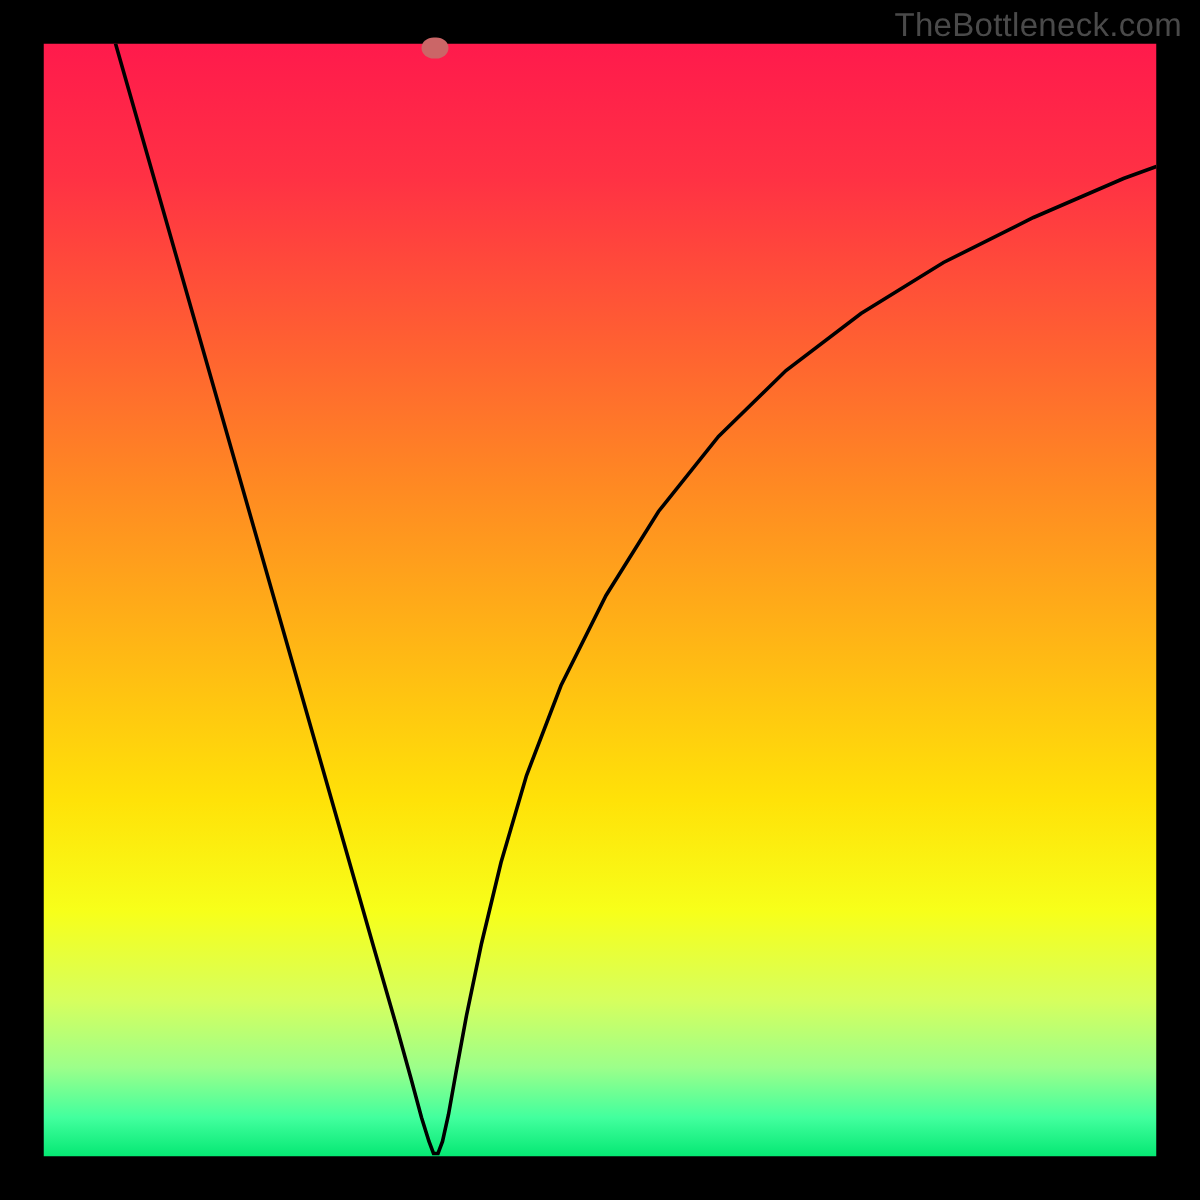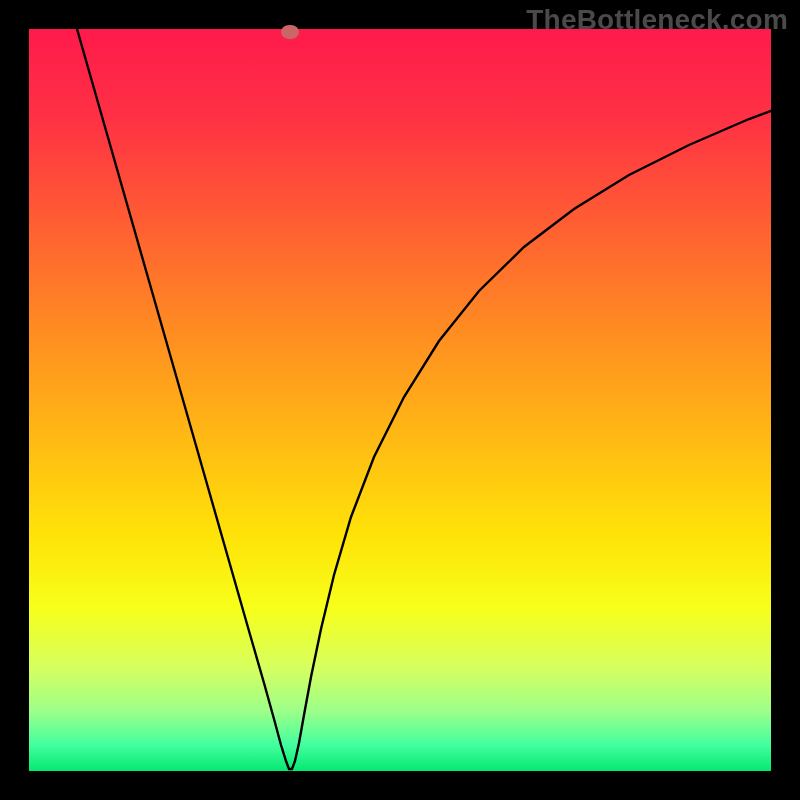--- a/index.html
+++ b/index.html
@@ -22,22 +22,22 @@
     left: 29px;
     top: 29px;
     width: 742px;
     height: 742px;
   }
   .watermark {
     position: absolute;
     top: 4px;
     right: 12px;
     color: #4a4a4a;
-    font-size: 28px;
-    font-weight: 700;
+    font-size: 22px;
+    font-weight: 400;
     letter-spacing: 0.2px;
   }
   .marker {
     position: absolute;
     background: #cb6667;
     border-radius: 50% / 55%;
   }
   svg { display: block; }
 </style>
 </head>

